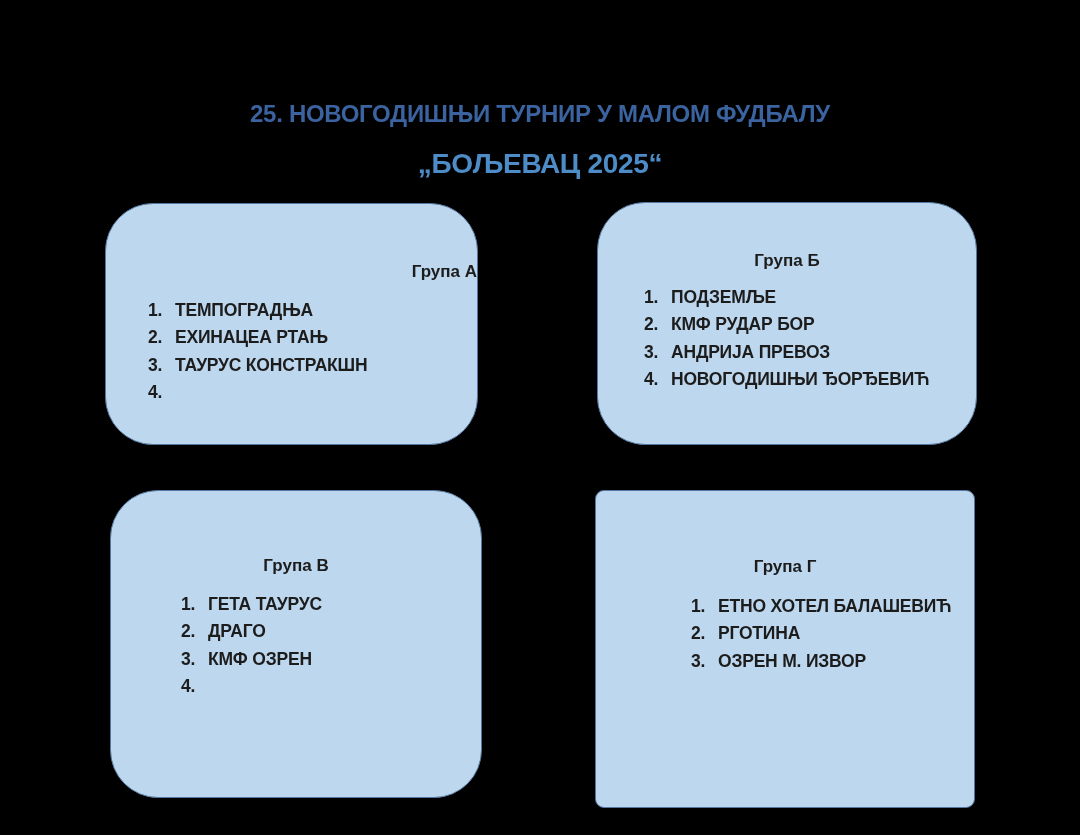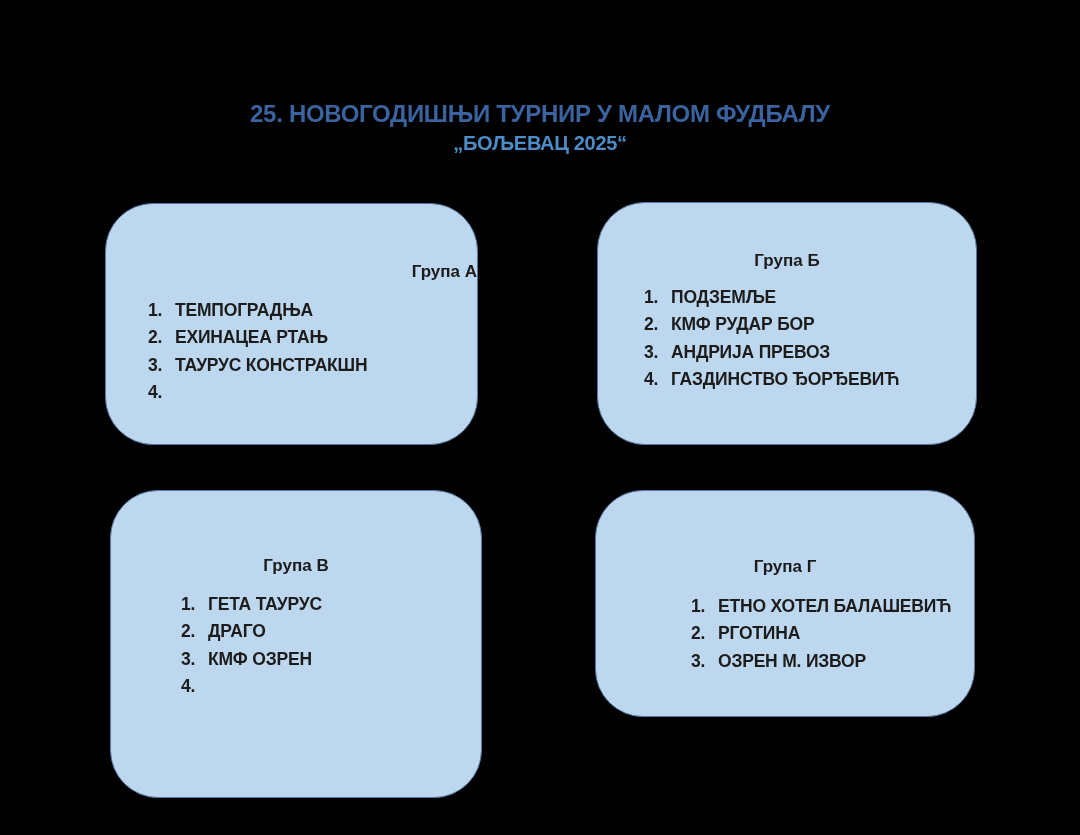--- a/index.html
+++ b/index.html
@@ -22,41 +22,41 @@
     width: 100%;
     margin: 0;
     text-align: center;
     font-size: 24px;
     font-weight: 700;
     letter-spacing: -0.3px;
     color: #3a63a0;
   }
   .page-subtitle {
     position: absolute;
-    top: 132px;
+    top: 148px;
     left: 0;
     width: 100%;
     margin: 0;
     text-align: center;
-    font-size: 20px;
+    font-size: 28px;
     font-weight: 700;
     letter-spacing: -0.3px;
     color: #4d8cc7;
   }
   .group-box {
     position: absolute;
     background: #bdd7ee;
     border: 1.5px solid #54779f;
     border-radius: 48px;
     box-sizing: border-box;
   }
   #box-a { left: 105px; top: 203px; width: 373px; height: 242px; }
   #box-b { left: 597px; top: 202px; width: 380px; height: 243px; }
   #box-c { left: 110px; top: 490px; width: 372px; height: 308px; }
-  #box-d { left: 595px; top: 490px; width: 380px; height: 227px; }
+  #box-d { left: 595px; top: 490px; width: 380px; height: 318px; border-radius: 9px; }
 
   .group-header {
     text-align: center;
     font-size: 17px;
     font-weight: 700;
     line-height: 20px;
     color: #1c1c1c;
   }
   #box-a .group-header { margin-top: 58px; text-align: right; }
   #box-b .group-header { margin-top: 48px; }
@@ -127,21 +127,21 @@
       <li class="team-row">
         <span class="team-num">2.</span>
         <span class="team-name">КМФ РУДАР БОР</span>
       </li>
       <li class="team-row">
         <span class="team-num">3.</span>
         <span class="team-name">АНДРИЈА ПРЕВОЗ</span>
       </li>
       <li class="team-row">
         <span class="team-num">4.</span>
-        <span class="team-name">ГАЗДИНСТВО ЂОРЂЕВИЋ</span>
+        <span class="team-name">НОВОГОДИШЊИ ЂОРЂЕВИЋ</span>
       </li>
     </ol>
   </div>
 
   <div class="group-box" id="box-c">
     <div class="group-header">Група В</div>
     <ol class="team-list">
       <li class="team-row">
         <span class="team-num">1.</span>
         <span class="team-name">ГЕТА ТАУРУС</span>

